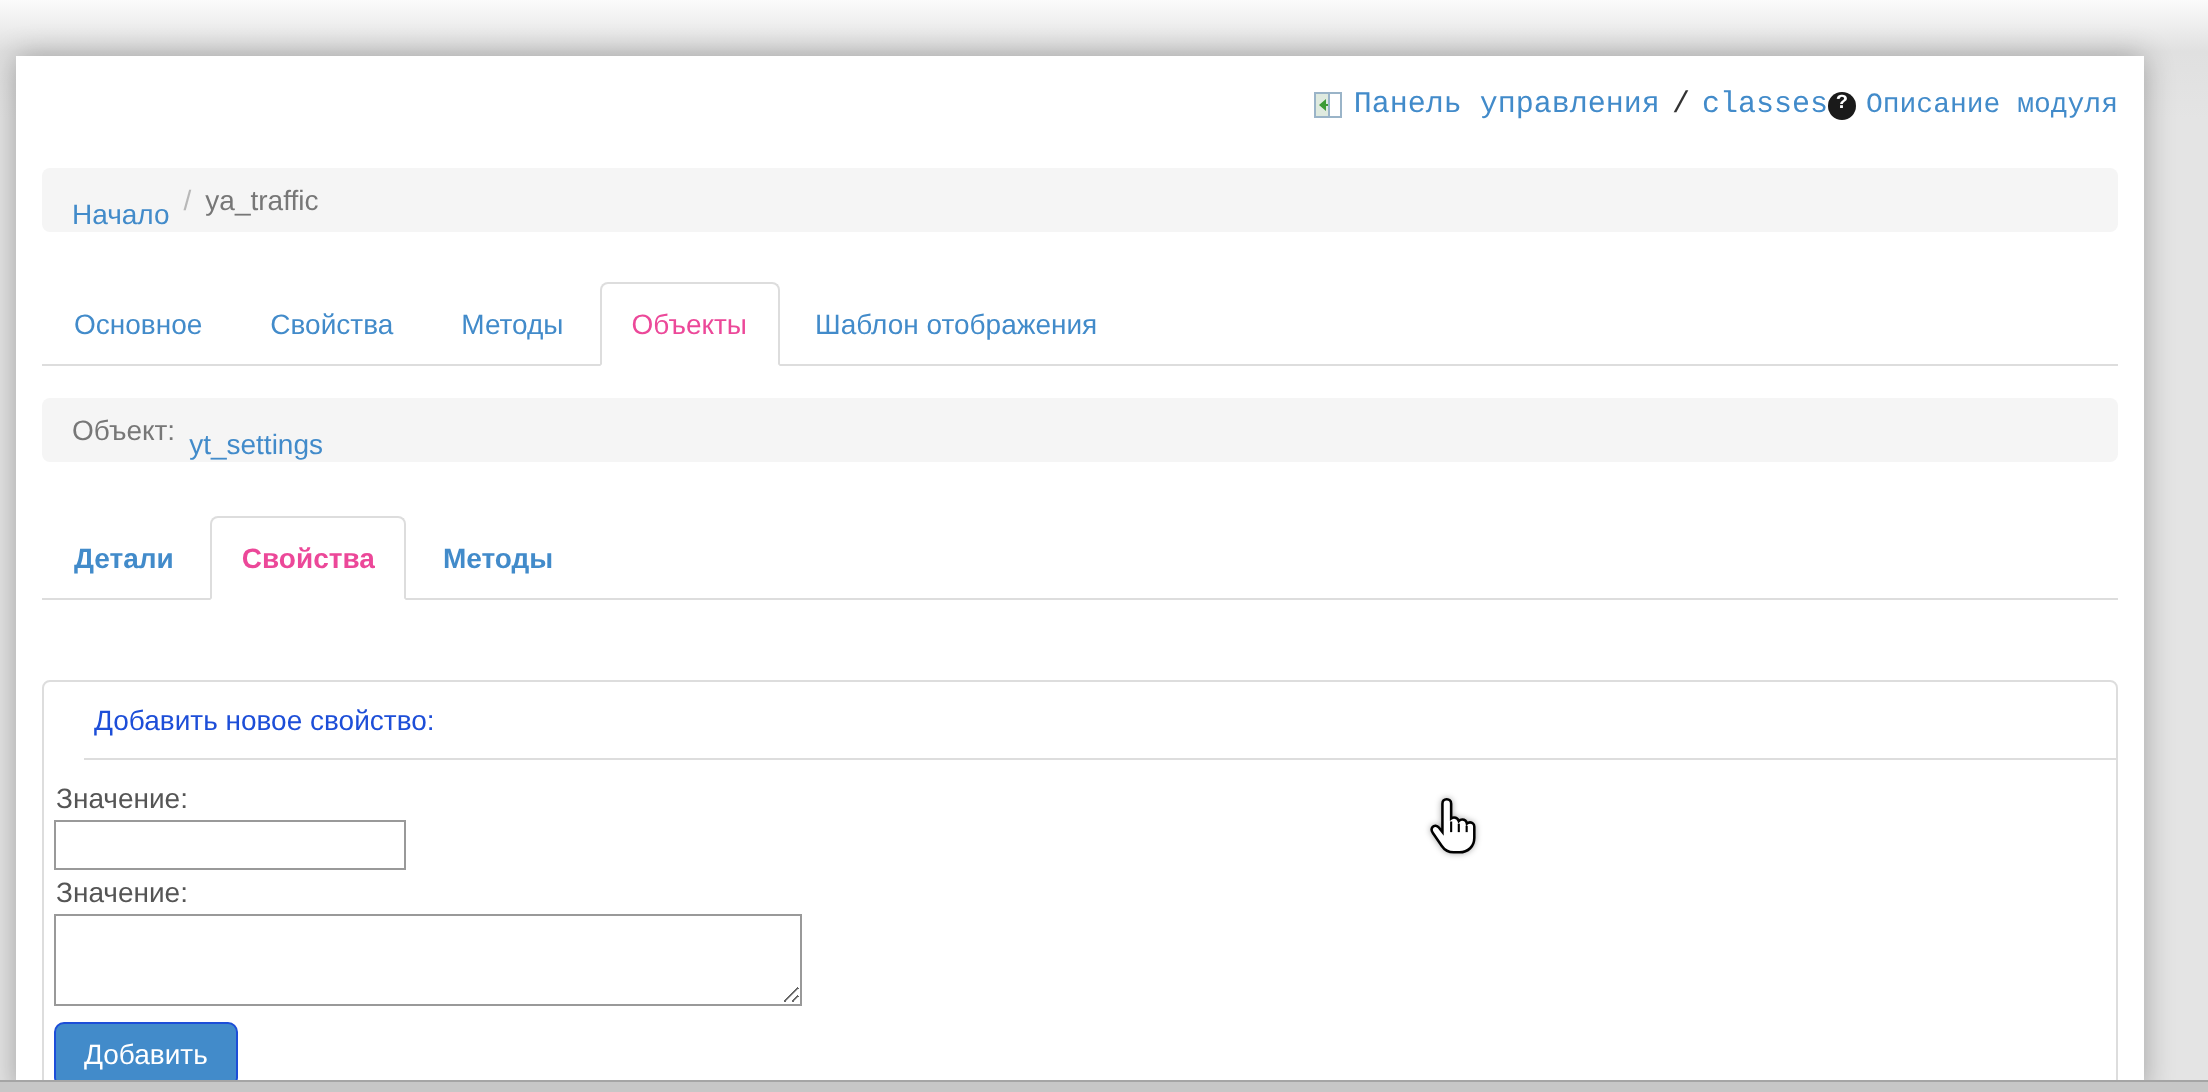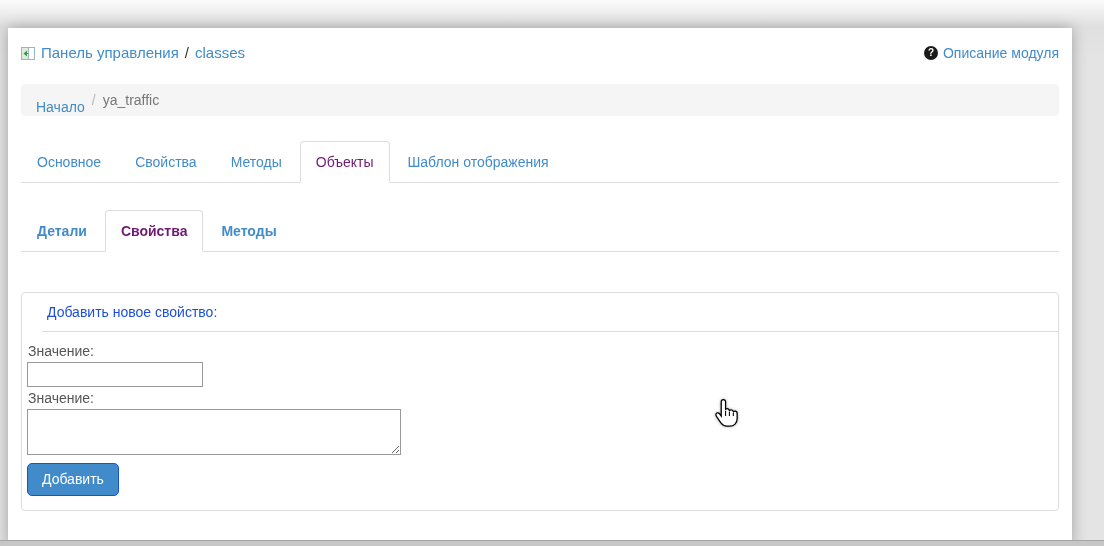--- a/index.html
+++ b/index.html
@@ -11,21 +11,21 @@
     position:relative;
   }
   a { text-decoration:none; }
   .page {
     position:absolute; left:8px; top:28px; width:1064px; height:518px;
     background:#fff; box-shadow:0 0 14px rgba(0,0,0,.30);
   }
   .page-inner { padding:16px 13px 0 13px; }
 
   
-  .top-row { display:flex; justify-content:space-between; align-items:center; font-size:15px; }
+  .top-row { display:flex; justify-content:flex-end; align-items:center; font-size:15px;font-family:Liberation Mono, monospace; }
   .top-left { display:flex; align-items:center; gap:6px; }
   .top-left a, .top-right a { color:#428bca; }
   .slash { color:#333; }
   .app-icon { width:14px; height:13px; display:inline-block; }
   .help-link { display:flex; align-items:center; gap:5px; font-size:14px; }
   .q-circle {
     width:14px; height:14px; border-radius:50%; background:#1a1a1a; color:#fff;
     font-size:10px; font-weight:bold; display:inline-flex; align-items:center; justify-content:center;
     line-height:1;
   }
@@ -41,21 +41,21 @@
   .bar-object { margin-top:16px; }
 
   
   .nav-tabs { list-style:none; display:flex; border-bottom:1px solid #ddd; margin-top:25px; }
   .nav-tabs li { margin-bottom:-1px; margin-right:2px; }
   .nav-tabs li a {
     display:block; padding:10px 15px; color:#428bca; border:1px solid transparent;
     border-radius:4px 4px 0 0; line-height:20px;
   }
   .nav-tabs li.active a {
-    color:#701a75; background:#fff; border-color:#ddd; border-bottom-color:#fff; cursor:default;
+    color:#ec4899; background:#fff; border-color:#ddd; border-bottom-color:#fff; cursor:default;
   }
   .subtabs { margin-top:27px;font-weight:bold; }
 
   
   .panel { border:1px solid #ddd; border-radius:4px; margin-top:40px; }
   .panel-header { padding:9px 5px; border-bottom:1px solid #ddd; color:#1d4ed8; line-height:20px;margin-left:20px; }
   .panel-body { padding:8px 5px 14px 5px; color:#555; }
   .form-label { display:block; margin:2px 0 2px 1px; line-height:18px; }
   .text-input {
     width:176px; height:25px; border:1px solid #999; background:#fff; padding:2px 5px;
@@ -126,20 +126,24 @@
           <a href="#">Методы</a>
         </li>
       <li class="active">
           <a href="#">Объекты</a>
         </li>
       <li>
           <a href="#">Шаблон отображения</a>
         </li>
     </ul>
 
+    <div class="graybar bar-object">
+      <span>Объект:</span>
+      <a href="#">yt_settings</a>
+    </div>
 
     <ul class="nav-tabs subtabs">
       <li>
           <a href="#">Детали</a>
         </li>
       <li class="active">
           <a href="#">Свойства</a>
         </li>
       <li>
           <a href="#">Методы</a>

